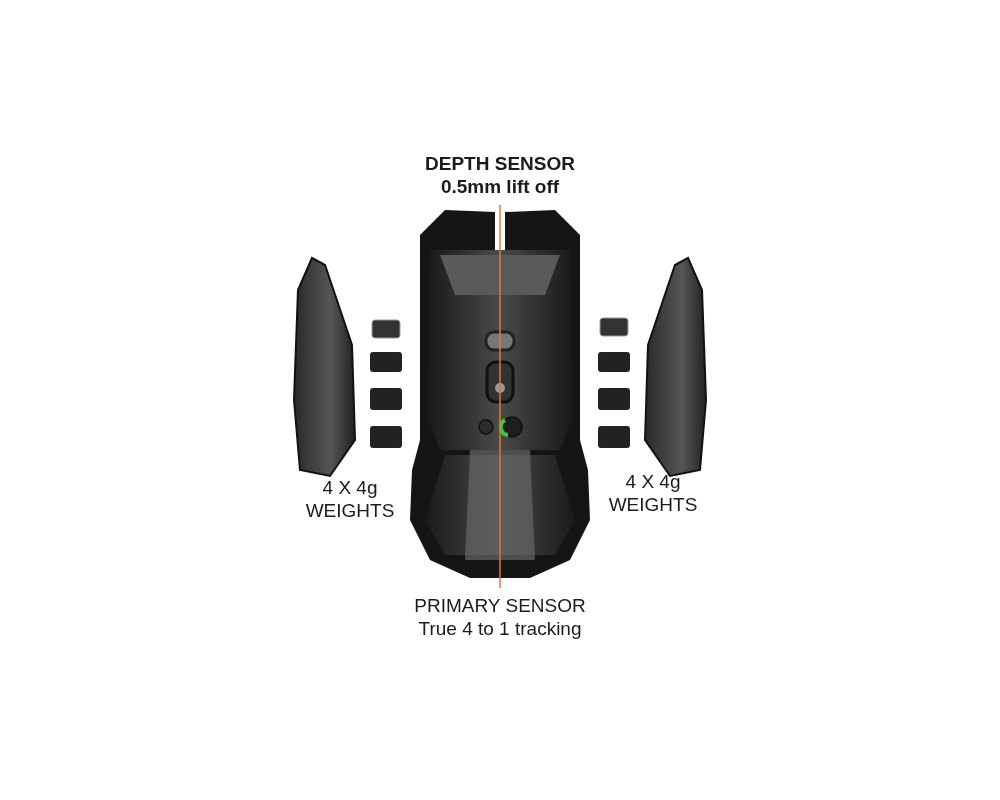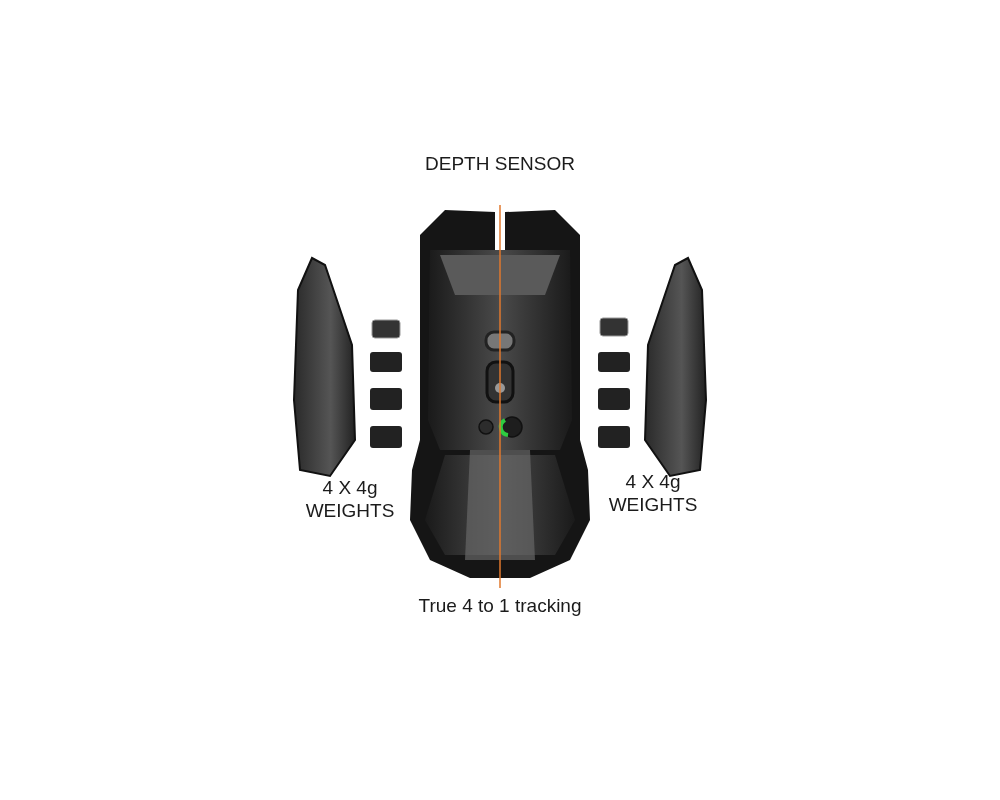--- a/index.html
+++ b/index.html
@@ -58,25 +58,27 @@
   <g>
     <rect x="600" y="318" width="28" height="18" rx="3" fill="#333" stroke="#999" stroke-width="1"></rect>
     <rect x="598" y="352" width="32" height="20" rx="3" fill="#222"></rect>
     <rect x="598" y="388" width="32" height="22" rx="3" fill="#222"></rect>
     <rect x="598" y="426" width="32" height="22" rx="3" fill="#222"></rect>
   </g>
 
   <line x1="500" y1="205" x2="500" y2="588" stroke="#e0782e" stroke-width="1.5"></line>
 </svg>
 
-<div class="label" style="left:400px; top:152px; width:200px;">
+<div class="label" style="left:400px; top:152px; width:200px;font-weight:bold;">
   <span>DEPTH SENSOR</span>
+  <span>0.5mm lift off</span>
 </div>
 
 <div class="label" style="left:380px; top:594px; width:240px;">
+  <span>PRIMARY SENSOR</span>
   <span>True 4 to 1 tracking</span>
 </div>
 
 <div class="label" style="left:295px; top:476px; width:110px;">
   <span>4 X 4g</span>
   <span>WEIGHTS</span>
 </div>
 
 <div class="label" style="left:598px; top:470px; width:110px;">
   <span>4 X 4g</span>

